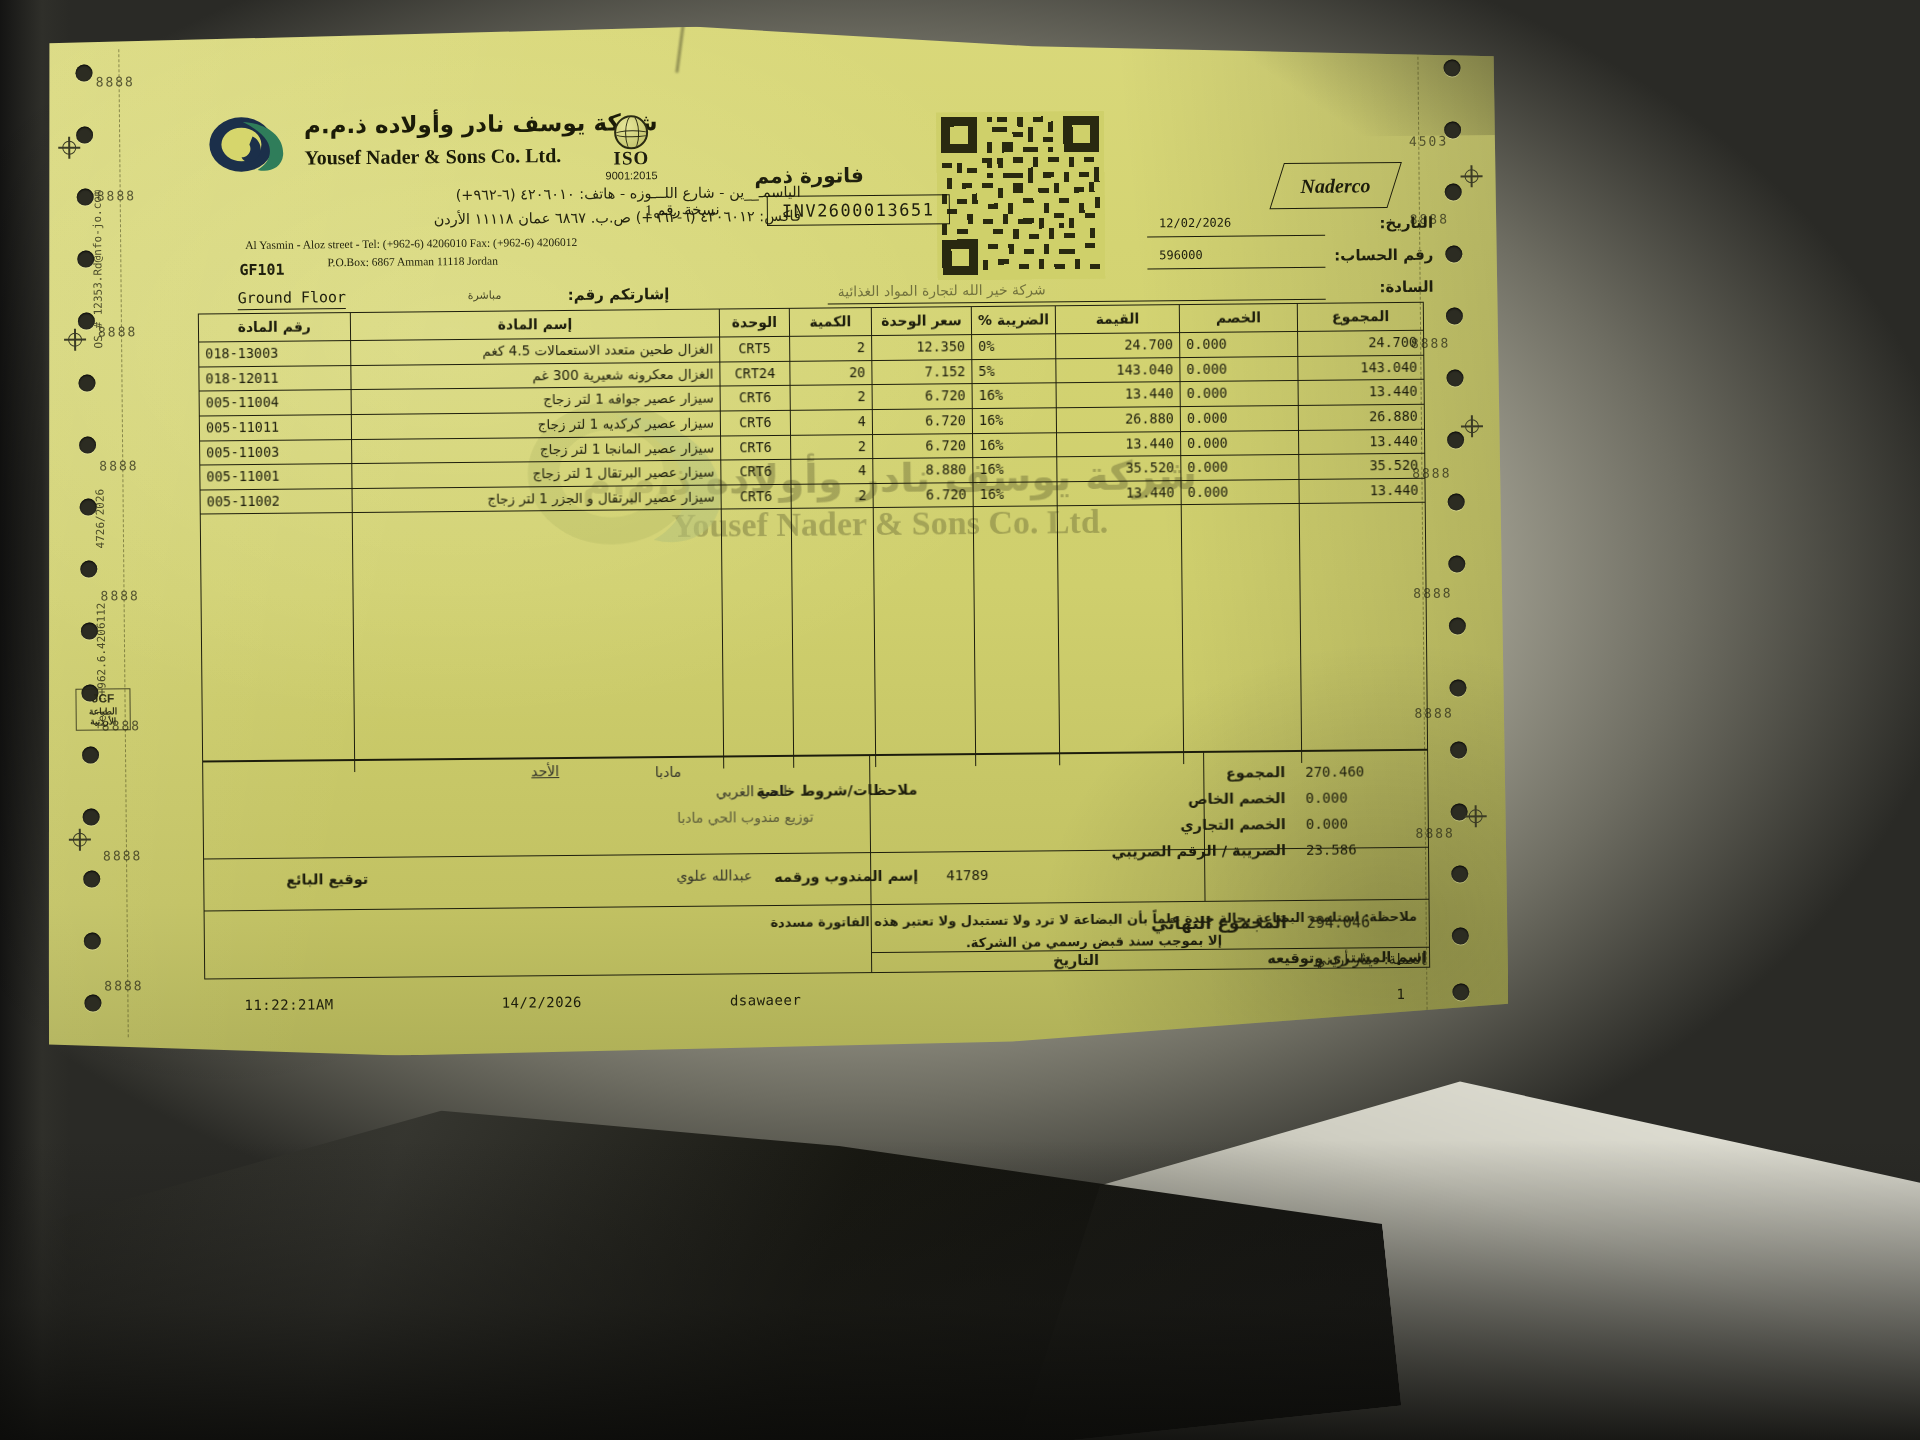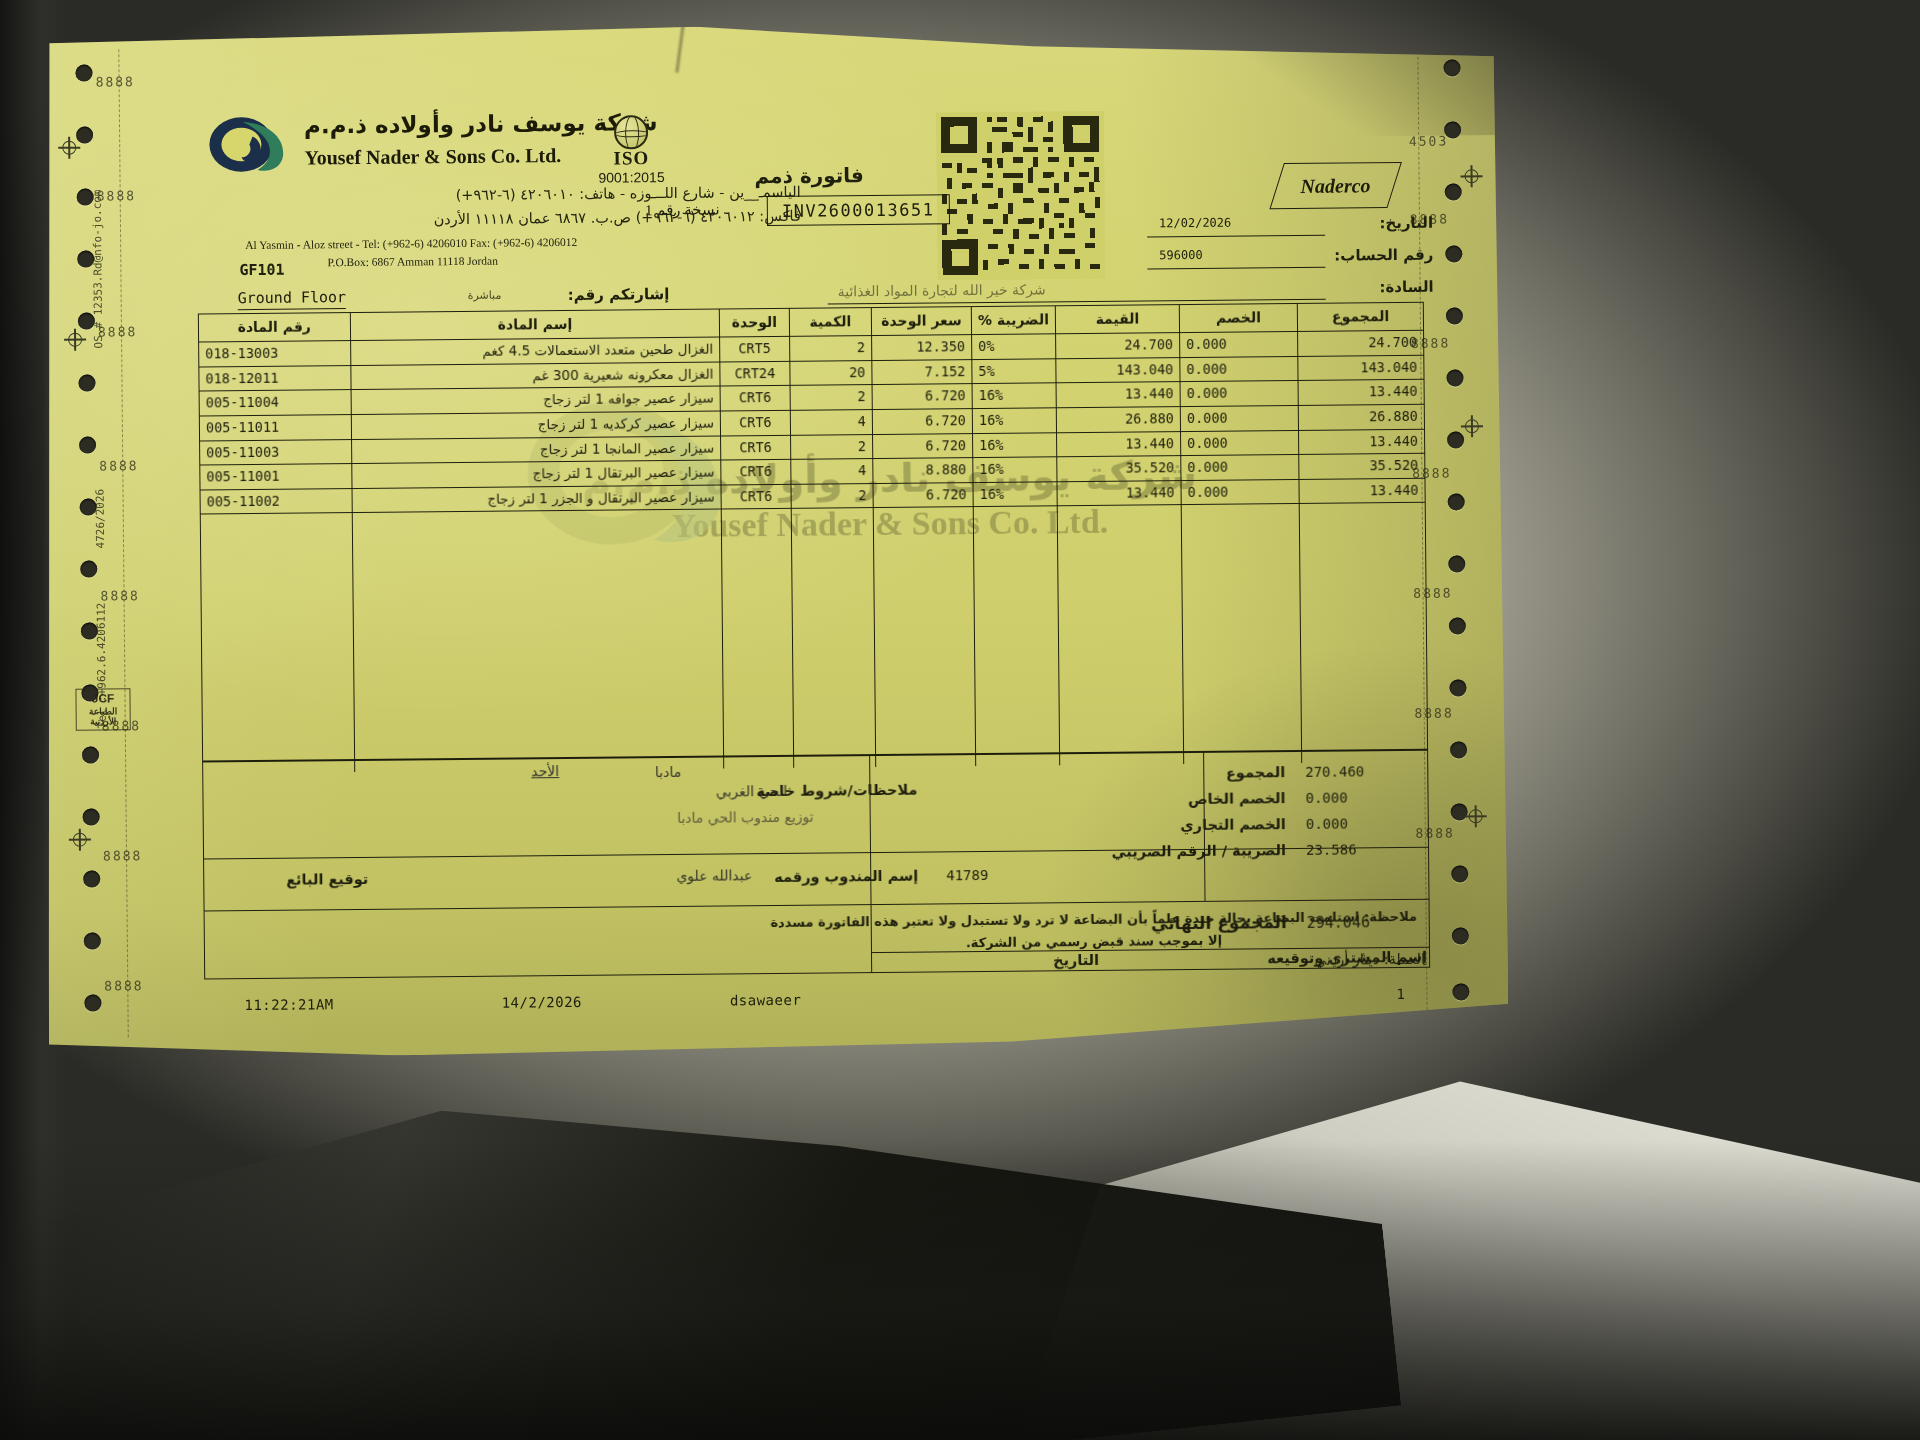--- a/index.html
+++ b/index.html
@@ -203,21 +203,21 @@
   }
   .iso-globe::before, .iso-globe::after {
     content: ""; position: absolute; border: 1px solid #2a2a12; border-radius: 50%;
   }
   .iso-globe::before { left: 9px; top: -2px; width: 12px; height: 34px; }
   .iso-globe::after { left: -2px; top: 13px; width: 34px; height: 5px; }
   .iso-text {
     font-family: "Liberation Serif", serif; font-weight: bold; font-size: 19px;
     letter-spacing: 1px; margin-top: -2px;
   }
-  .iso-std { font-size: 14px; font-family: "Liberation Sans", sans-serif; }
+  .iso-std { font-size: 11px; font-family: "Liberation Sans", sans-serif; }
 
   .qr {
     position: absolute; left: 800px; top: 58px; width: 168px; height: 168px;
     opacity: 0.92;
   }
 
   .naderco {
     position: absolute; left: 1140px; top: 112px;
     width: 118px; height: 46px;
     border: 1.6px solid #1d1d0c;

